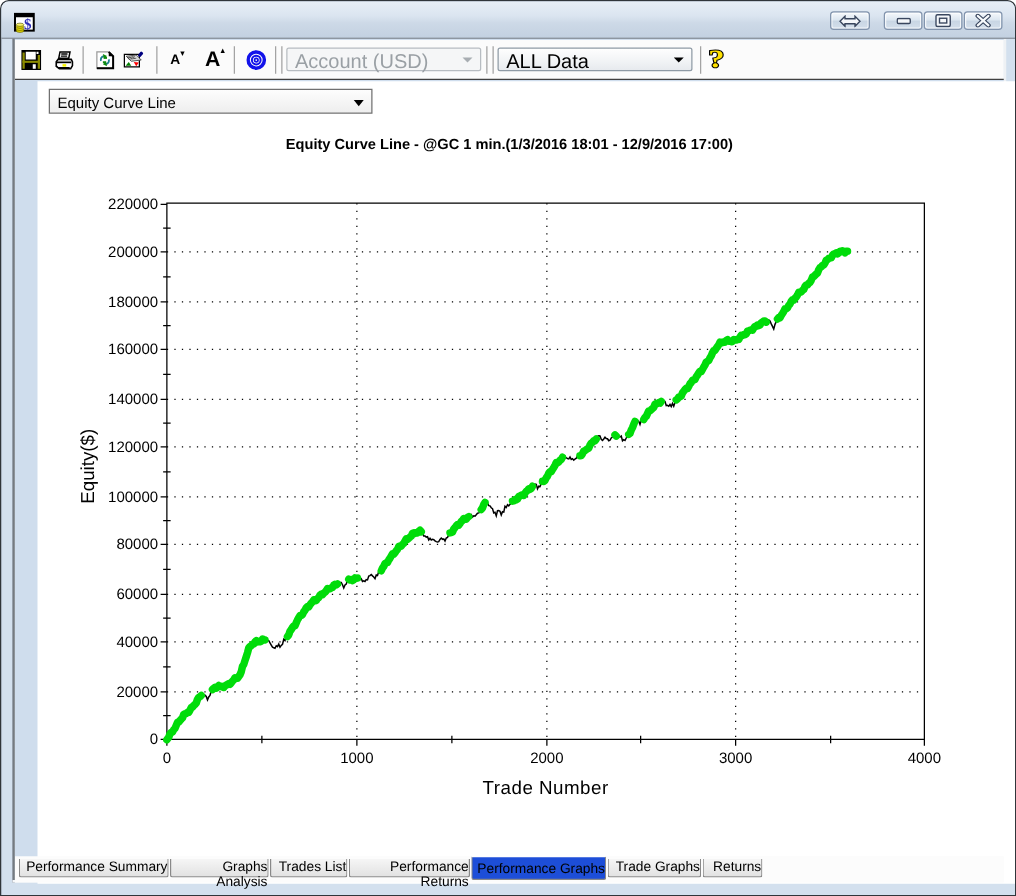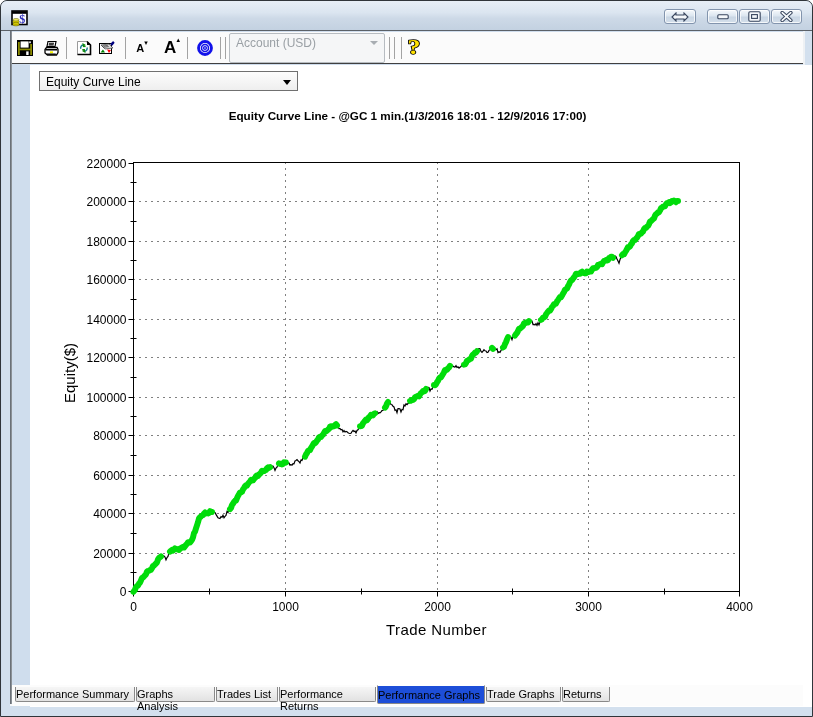--- a/index.html
+++ b/index.html
@@ -3,42 +3,42 @@
 *{margin:0;padding:0;box-sizing:border-box}
 html,body{width:813px;height:717px;background:#fff;font-family:"Liberation Sans",sans-serif;overflow:hidden}
 .win{position:absolute;left:0;top:0;width:813px;height:717px;border:1px solid #30353a;border-radius:7px 7px 0 0;background:#cfdded;overflow:hidden}
 .tb{position:absolute;left:0;top:0;width:811px;height:30px;border-radius:6px 6px 0 0;background:linear-gradient(#e7eef6 0%,#dbe5f0 40%,#cdd9e7 60%,#c3d1e1 100%);border-bottom:1px solid #5b6168}
 .tb .ic{position:absolute;left:10px;top:9px}
 .tb .tt{position:absolute;left:31px;top:7.5px;font-size:12px;color:#2b2b2b}
 .wb{position:absolute;top:8px;height:15px;border:1px solid #8294ad;border-radius:3px;background:linear-gradient(#f6f9fc,#dce6f0 45%,#c9d6e4 55%,#d4dfeb);box-shadow:inset 0 0 0 1px rgba(255,255,255,.75);display:flex;align-items:center;justify-content:center}
 .toolbar{position:absolute;left:11px;top:31px;width:791px;height:32px;background:#fbfbfb;border-bottom:1px solid #404040;display:flex;align-items:center}
 .toolbar .sep{width:1px;height:22px;background:#a3a3a3;margin:0 6px}
 .tbtn{display:flex;align-items:center;justify-content:center;width:22px;height:22px}
-.combo{position:relative;height:30px;border:1px solid #8e9aa5;border-radius:2px;background:linear-gradient(#fefefe,#f1f3f5 60%,#e7eaee);font-size:12px;color:#000;padding:2px 0 0 6px}
+.combo{position:relative;height:19px;border:1px solid #8e9aa5;border-radius:2px;background:linear-gradient(#fefefe,#f1f3f5 60%,#e7eaee);font-size:16px;color:#000;padding:2px 0 0 6px}
 .combo.dis{border-color:#b7bcc1;background:#f5f6f7;color:#9aa0a5}
 .car{position:absolute;right:6px;top:7px;width:0;height:0;border-left:4px solid transparent;border-right:4px solid transparent;border-top:4px solid #000}
 .combo.dis .car{border-top-color:#a8adb2}
 .content{position:absolute;left:29px;top:64px;width:791px;height:642px;background:#fff}
 .cl{position:absolute;left:9px;top:30px;width:2px;height:675px;background:linear-gradient(90deg,#5b6168,#9aa0a6)}
 .cr{position:absolute;left:802px;top:30px;width:2px;height:675px;background:#eef1f4}
 .cb{position:absolute;left:9px;top:703px;width:795px;height:2px;background:#f5f7f9}
 .bl{position:absolute;left:1px;top:30px;width:8px;height:679px;background:#d3e0ee}
 .br{position:absolute;left:804px;top:30px;width:8px;height:679px;background:#d3e0ee}
 .bb{position:absolute;left:1px;top:705px;width:811px;height:11px;background:#d3e0ee}
 .ecombo{position:absolute;left:9px;top:6px;width:259px;height:20px;border:1px solid #707070;background:linear-gradient(#fdfdfd,#eee);font-size:12px;padding:3px 0 0 6px;color:#000}
 .ecombo .car{top:8px;border-left:4.5px solid transparent;border-right:4.5px solid transparent;border-top:5px solid #000}
 .ctitle{position:absolute;left:0;top:107.5px;width:813px;text-align:center;font-size:11.7px;font-weight:bold;color:#000}
 .lb{font-size:12px;fill:#000}
 .e{text-anchor:end}
 .m{text-anchor:middle}
 .at{font-size:15px;fill:#000}
 .gd{stroke:#000;stroke-width:1;stroke-dasharray:1 5}
 .ax{stroke:#000;stroke-width:1}
 .tabs{position:absolute;left:0px;top:684px;width:791px;height:21px;background:#fcfcfc;font-size:11px}
-.tab{position:absolute;top:2px;height:15px;border:1px solid #898989;border-top:none;border-radius:0 0 2px 2px;background:linear-gradient(#f6f6f6,#e2e2e2);text-align:left;padding-top:1px;color:#000}
+.tab{position:absolute;top:2px;height:15px;border:1px solid #898989;border-top:none;border-radius:0 0 2px 2px;background:linear-gradient(#f6f6f6,#e2e2e2);text-align:right;padding-top:1px;color:#000}
 .tab.act{top:0;height:19px;background:#1d4ed8;border-top:1px solid #fff;padding-top:3px;z-index:2}
 </style></head><body>
 <div class="win">
  <div class="bl"></div>
     <div class="br"></div>
     <div class="bb"></div>
  <div class="cl"></div>
     <div class="cr"></div>
     <div class="cb"></div>
  <div class="tb">
@@ -138,20 +138,21 @@
           <circle cx="8" cy="8" r="6.5" fill="none" stroke="#1212ea" stroke-width="2.8"></circle>
           <circle cx="8" cy="8" r="3.5" fill="none" stroke="#1212ea" stroke-width="1.6"></circle>
           <circle cx="8" cy="8" r="1.4" fill="none" stroke="#1212ea" stroke-width="1.4"></circle>
         </svg>
       </div>
   <div class="sep" style="margin-left:4px;margin-right:0"></div>
   <div class="sep" style="margin-left:4px;margin-right:0"></div>
   <div class="combo dis" style="width:156px;margin-left:3px">Account (USD)<span class="car"></span></div>
   <div class="sep" style="margin-left:4px;margin-right:0"></div>
   <div class="sep" style="margin-left:4px;margin-right:0"></div>
+  <div class="combo" style="width:156px;margin-left:3px">ALL Data<span class="car"></span></div>
   <div class="sep" style="margin-left:6px;margin-right:0"></div>
   <div class="tbtn" style="margin-left:1px">
         <svg width="16" height="19" viewBox="0 0 16 19">
           <text x="6.2" y="15.5" text-anchor="middle" font-family="Liberation Serif, serif" font-size="20" font-weight="bold" fill="#ffe100" stroke="#000" stroke-width="1.5" paint-order="stroke" transform="scale(1.3 1)">?</text>
         </svg>
       </div>
  </div>
  <div class="content">
   <div class="ecombo">Equity Curve Line<span class="car"></span></div>
  </div>

